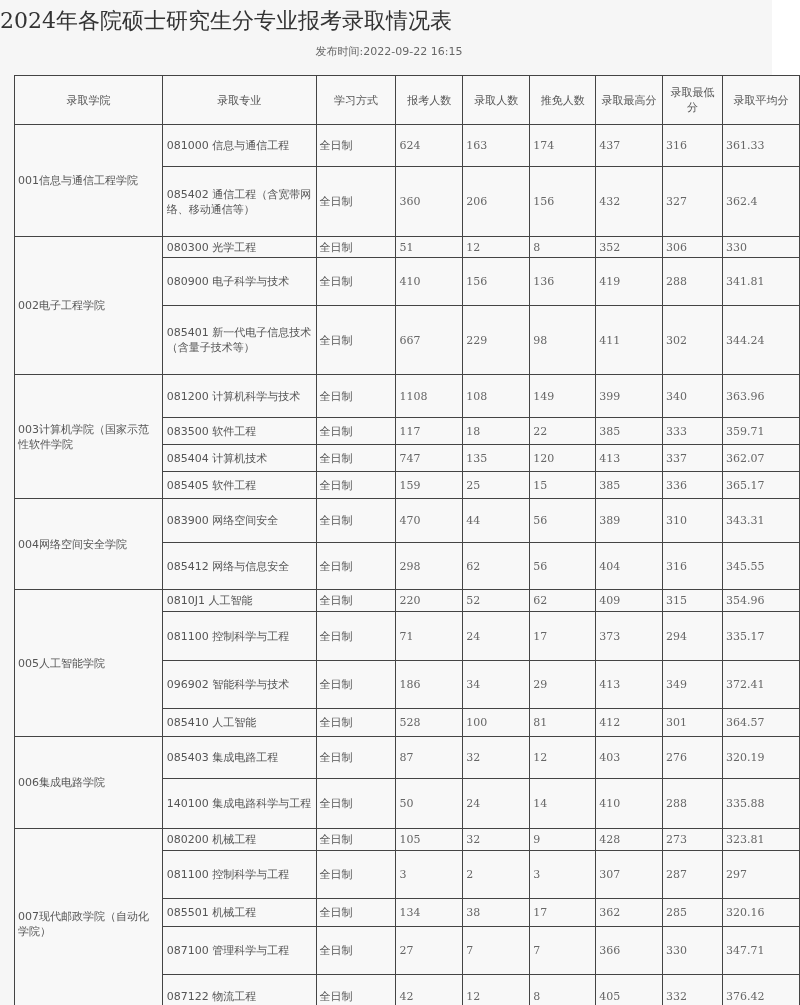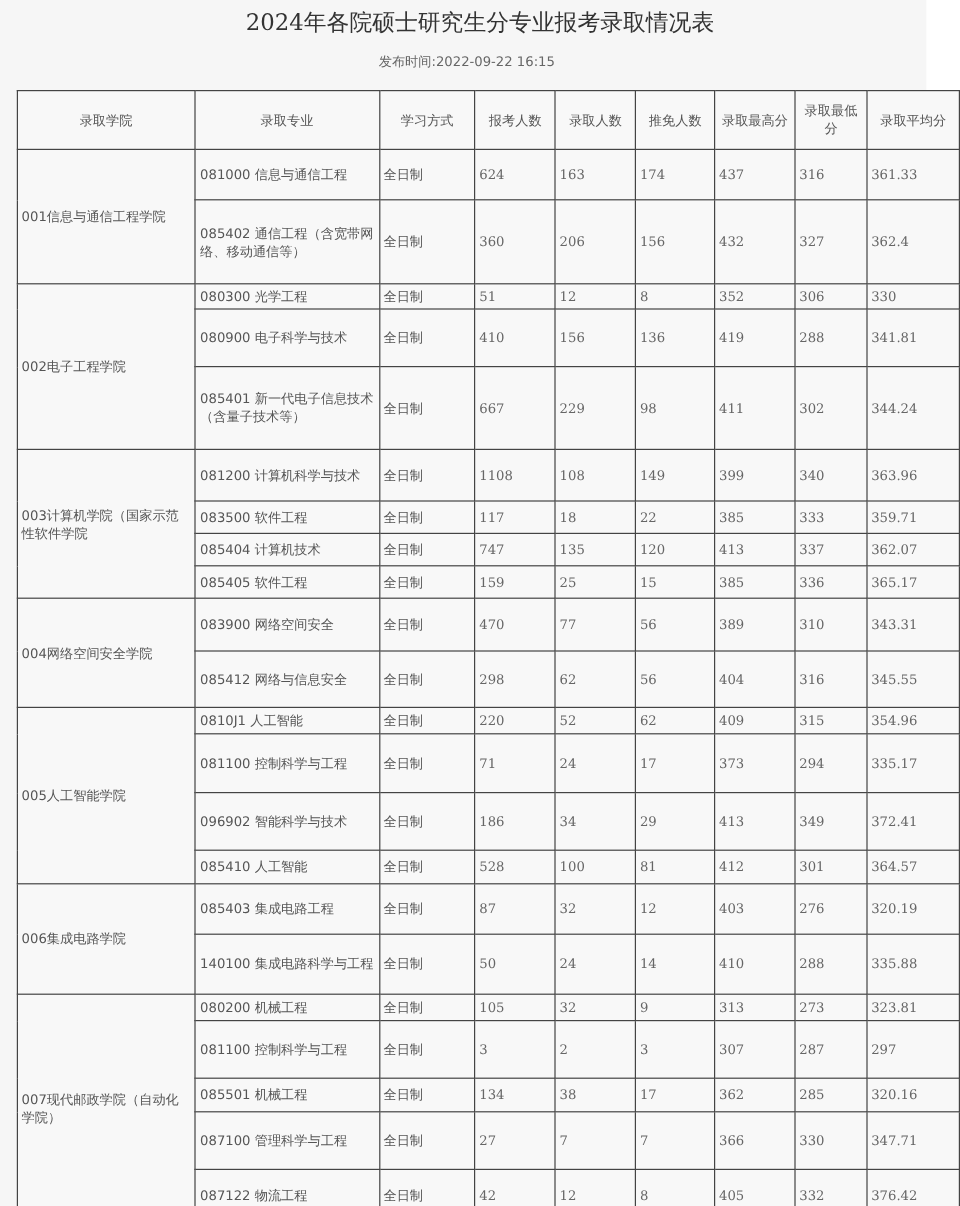--- a/index.html
+++ b/index.html
@@ -5,22 +5,22 @@
   html, body { margin:0; padding:0; }
   body {
     width:800px; height:1005px; overflow:hidden;
     background:#f6f6f6;
     font-family:"DejaVu Sans", sans-serif;
     color:#555;
     position:relative;
   }
   .right-strip { position:absolute; top:0; right:0; width:28px; height:1005px; background:#ffffff; }
   .title {
-    position:absolute; top:6px; left:0; width:800px; text-align:center;
-    font-family:"DejaVu Serif", serif; font-size:19px; color:#333; letter-spacing:0px;
+    position:absolute; top:6px; left:0; width:800px; text-align:left;
+    font-family:"DejaVu Serif", serif; font-size:22px; color:#333; letter-spacing:0px;
   }
   .pubtime {
     position:absolute; top:44px; left:0; width:778px; text-align:center;
     font-size:11px; color:#666;
   }
   table {
     position:absolute; top:75px; left:14px;
     border-collapse:collapse; table-layout:fixed;
     background:#f8f8f8;
   }
@@ -161,21 +161,21 @@
         <td class="num">15</td>
         <td class="num">385</td>
         <td class="num">336</td>
         <td class="num">365.17</td>
       </tr>
       <tr style="height: 44px;">
         <td class="college" rowspan="2">004网络空间安全学院</td>
         <td class="major">083900  网络空间安全</td>
         <td>全日制</td>
         <td class="num">470</td>
-        <td class="num">77</td>
+        <td class="num">44</td>
         <td class="num">56</td>
         <td class="num">389</td>
         <td class="num">310</td>
         <td class="num">343.31</td>
       </tr>
       <tr style="height: 47px; border-radius: 21px;">
         <td class="major">085412  网络与信息安全</td>
         <td>全日制</td>
         <td class="num">298</td>
         <td class="num">62</td>
@@ -246,21 +246,21 @@
         <td class="num">288</td>
         <td class="num">335.88</td>
       </tr>
       <tr style="height: 22px;">
         <td class="college" rowspan="5">007现代邮政学院（自动化学院）</td>
         <td class="major">080200  机械工程</td>
         <td>全日制</td>
         <td class="num">105</td>
         <td class="num">32</td>
         <td class="num">9</td>
-        <td class="num">313</td>
+        <td class="num">428</td>
         <td class="num">273</td>
         <td class="num">323.81</td>
       </tr>
       <tr style="height: 48px;">
         <td class="major">081100  控制科学与工程</td>
         <td>全日制</td>
         <td class="num">3</td>
         <td class="num">2</td>
         <td class="num">3</td>
         <td class="num">307</td>

